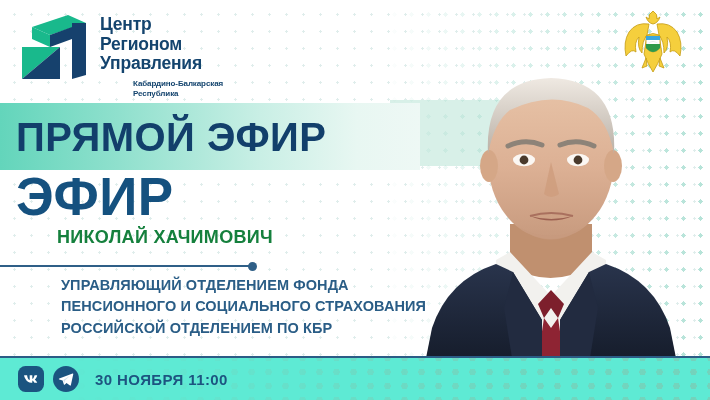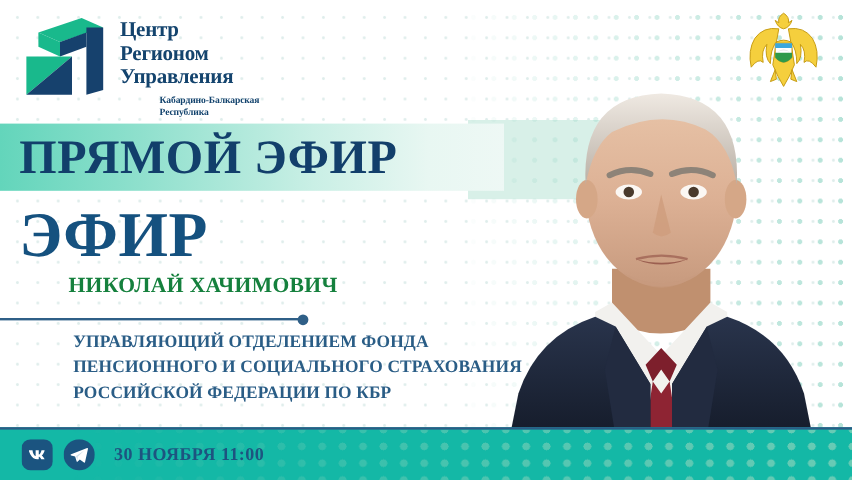--- a/index.html
+++ b/index.html
@@ -1,20 +1,20 @@
 <!DOCTYPE html>
 <html><head>
 <meta charset="utf-8">
 <style>
   html,body{margin:0;padding:0;background:#ffffff;}
   *{box-sizing:border-box;}
   .stage{
     position:relative;width:710px;height:400px;overflow:hidden;
     background:#ffffff;
-    font-family:Liberation Serif, serif;
+    font-family:Liberation Sans, sans-serif;
     padding-left:12px;
   }
 
   
   .dots-base{
     position:absolute;left:0;top:0;width:710px;height:400px;
     background-image:radial-gradient(circle, rgba(150,196,190,0.30) 1.1px, transparent 1.2px);
     background-size:17px 17px;
     background-position:6px 6px;
   }
@@ -46,21 +46,21 @@
   .logo-sub{
     color:#14446e;font-weight:bold;font-size:8px;line-height:1.22;
     margin-top:5px;letter-spacing:-0.1px;margin-left:33px;
   }
 
   
   .coat{position:absolute;left:618px;top:6px;width:70px;height:72px;}
 
   
   .live-banner{
-    position:absolute;left:0;top:103px;width:420px;height:56px;
+    position:absolute;left:0;top:103px;width:420px;height:67px;
     background:linear-gradient(to right,#63d5bb 0%,#8fe0cd 28%,#c9efe5 62%,#e8f7f2 85%,#eef8f5 100%);
     display:flex;align-items:center;
   }
   .live-text{
     color:#123f6b;font-weight:bold;font-size:40px;letter-spacing:0.5px;
     padding-left:16px;line-height:1;
   }
 
   
   .surname{
@@ -84,21 +84,21 @@
   .job{
     position:absolute;left:17px;top:275px;width:400px;
     color:#2a5d86;font-size:14.5px;font-weight:bold;line-height:1.48;
     letter-spacing:0.1px;
   }
   .job div{white-space:nowrap;margin-left:44px;}
 
   
   .bottom-band{
     position:absolute;left:0;bottom:0;width:710px;height:44px;
-    background:#14b8a6;border-top:2px solid #2b5c86;
+    background:#5eead4;border-top:2px solid #2b5c86;
   }
   .band-dots{
     position:absolute;left:0;top:0;width:710px;height:42px;
     background-image:radial-gradient(circle, rgba(120,206,183,0.85) 3.2px, transparent 3.4px);
     background-size:17px 14px;
     background-position:5px 7px;
     -webkit-mask-image:linear-gradient(to right, rgba(0,0,0,0) 8%, rgba(0,0,0,0.18) 26%, rgba(0,0,0,0.75) 62%, rgba(0,0,0,1) 100%);
             mask-image:linear-gradient(to right, rgba(0,0,0,0) 8%, rgba(0,0,0,0.18) 26%, rgba(0,0,0,0.75) 62%, rgba(0,0,0,1) 100%);
   }
   .band-content{position:absolute;left:18px;top:0;height:42px;display:flex;align-items:center;gap:9px;}
@@ -237,21 +237,21 @@
   <div class="patronymic">НИКОЛАЙ ХАЧИМОВИЧ</div>
 
   <div class="rule">
     <div class="bar"></div>
     <div class="dot"></div>
   </div>
 
   <div class="job">
     <div>УПРАВЛЯЮЩИЙ ОТДЕЛЕНИЕМ ФОНДА</div>
     <div>ПЕНСИОННОГО И СОЦИАЛЬНОГО СТРАХОВАНИЯ</div>
-    <div>РОССИЙСКОЙ ФЕДЕРАЦИИ ПО КБР</div>
+    <div>РОССИЙСКОЙ ОТДЕЛЕНИЕМ ПО КБР</div>
   </div>
 
   <div class="bottom-band">
     <div class="band-dots"></div>
     <div class="band-content">
       <div class="soc">
         <svg width="26" height="26" viewBox="0 0 26 26" xmlns="http://www.w3.org/2000/svg">
           <rect x="0" y="0" width="26" height="26" rx="7.5" fill="#1b5480"></rect>
           <path d="M6.2 9.2h2.9c.2 2.6 1.4 4.3 2.2 4.7.3.1.4 0 .4-.4V9.2h2.6v3.1c0 .4.1.5.3.5.4 0 1.3-1.1 2-3.6h2.6c-.4 2-1.4 3.5-2.2 4.1-.2.2-.2.3 0 .5.6.5 1.7 1.6 2.2 3h-2.8c-.4-1-1.1-1.7-1.7-2.1-.3-.2-.4-.1-.4.3v1.3c0 .4-.1.5-1.1.5-2.2 0-4.5-1.3-6-4.3-1-2-1.2-3.2-1-3.3z" fill="#ffffff"></path>
         </svg>

